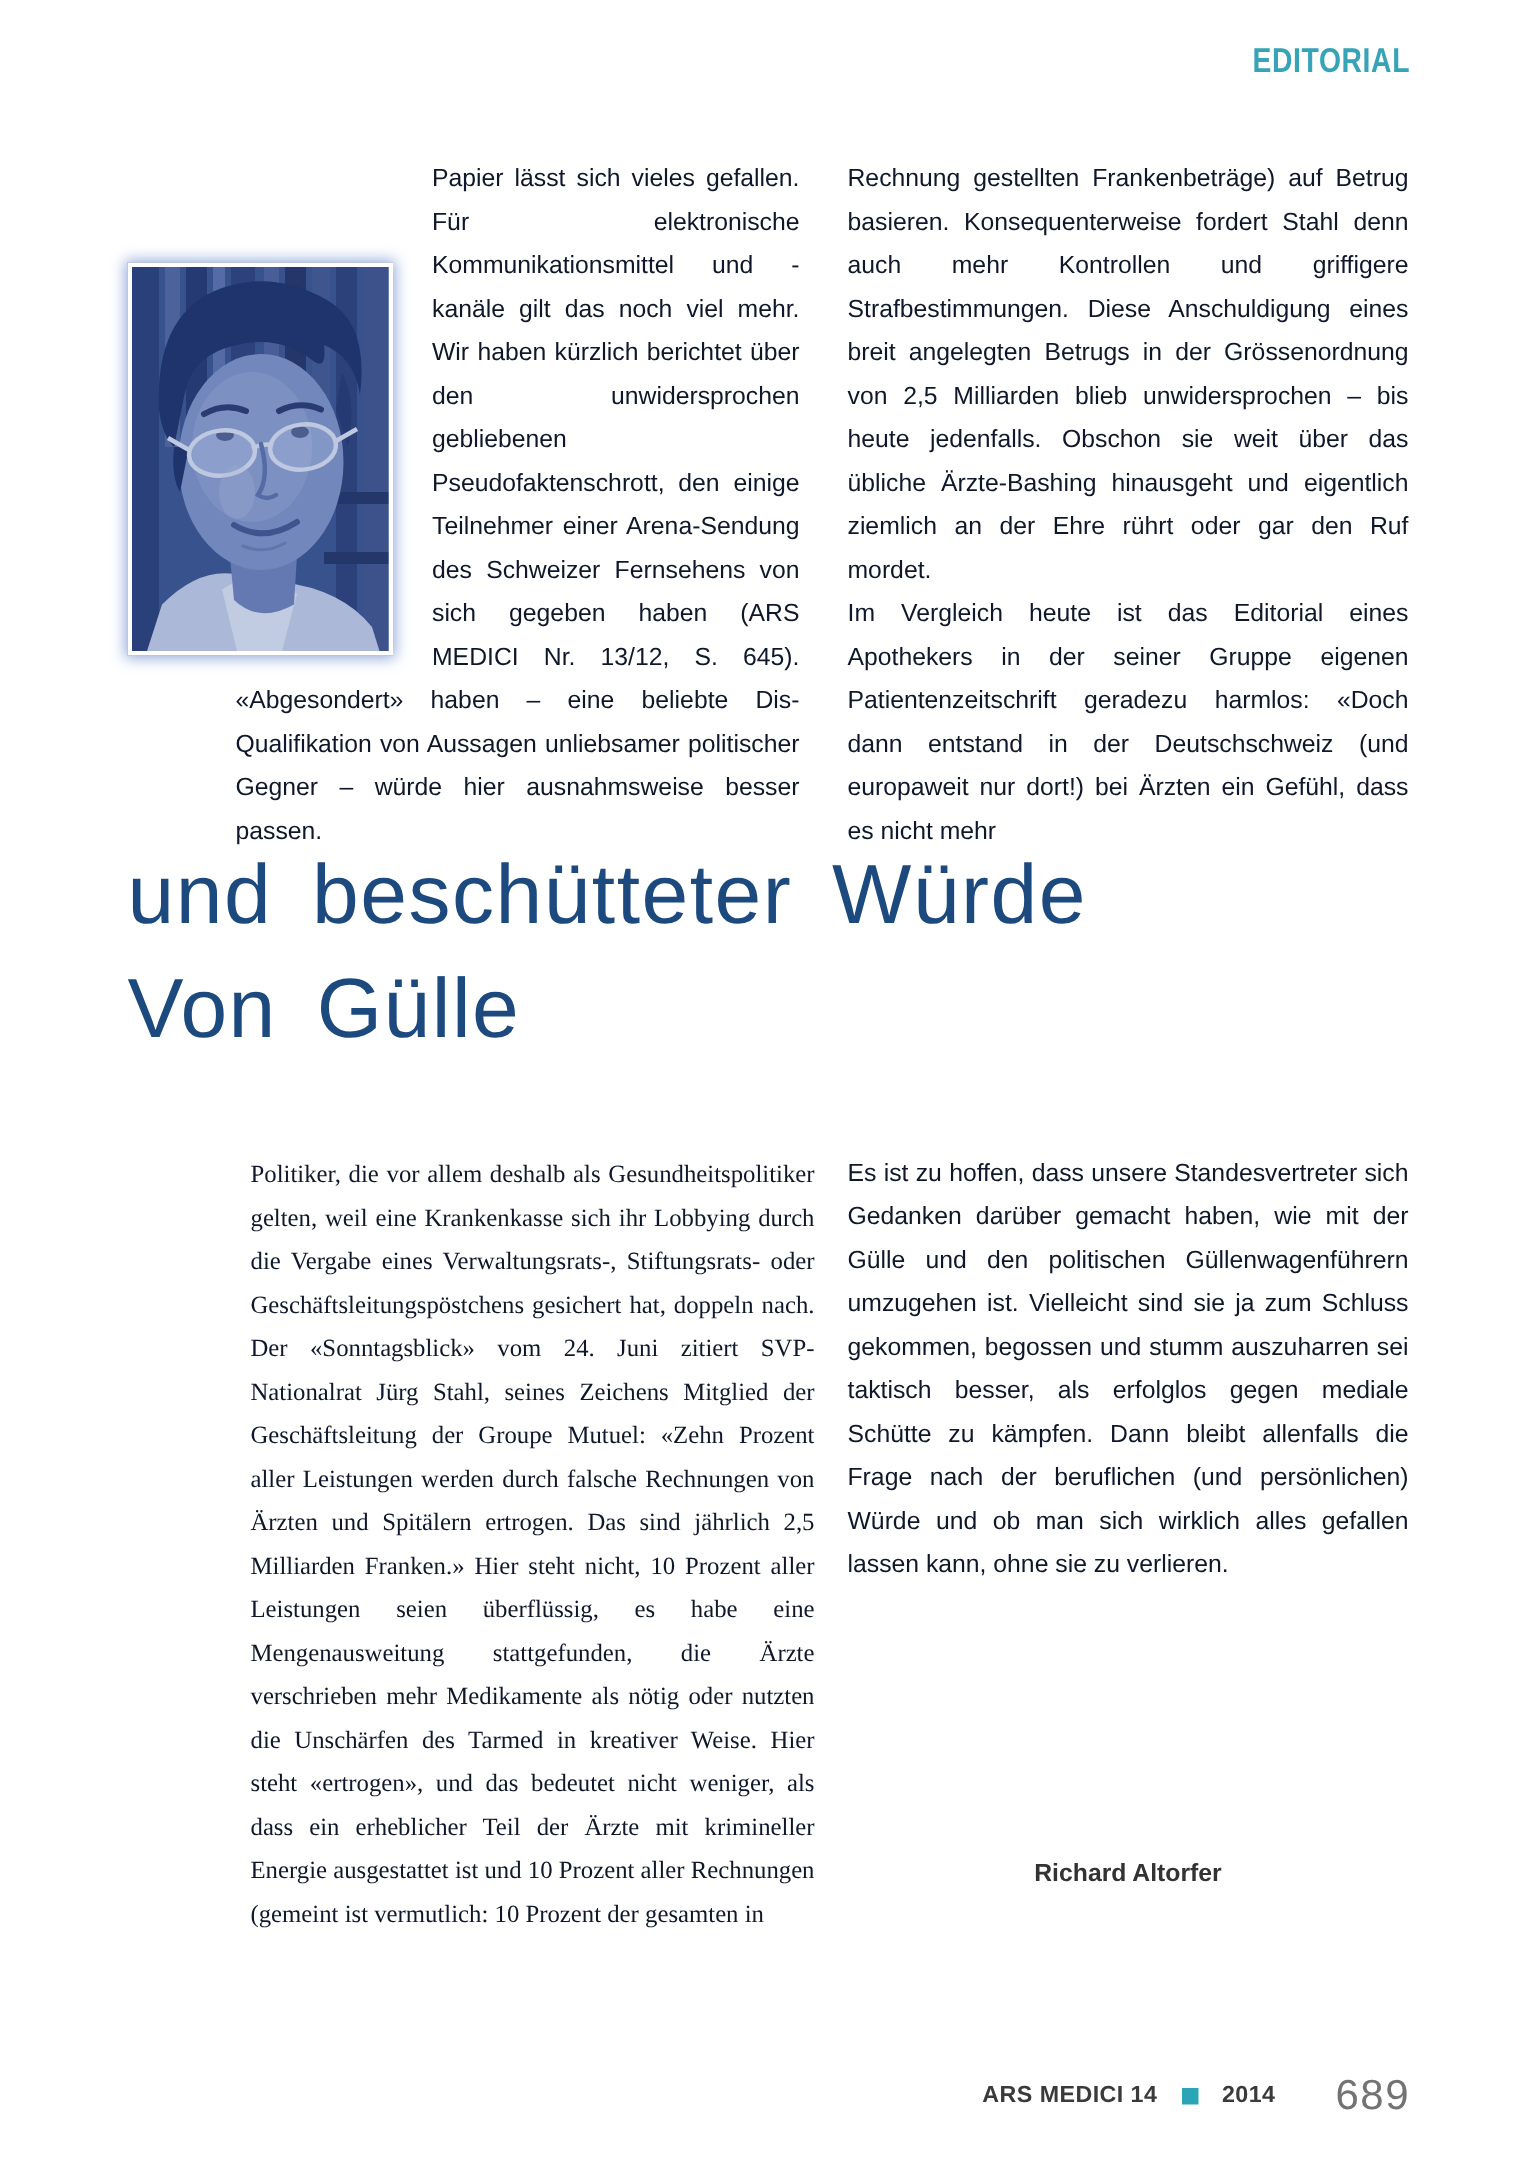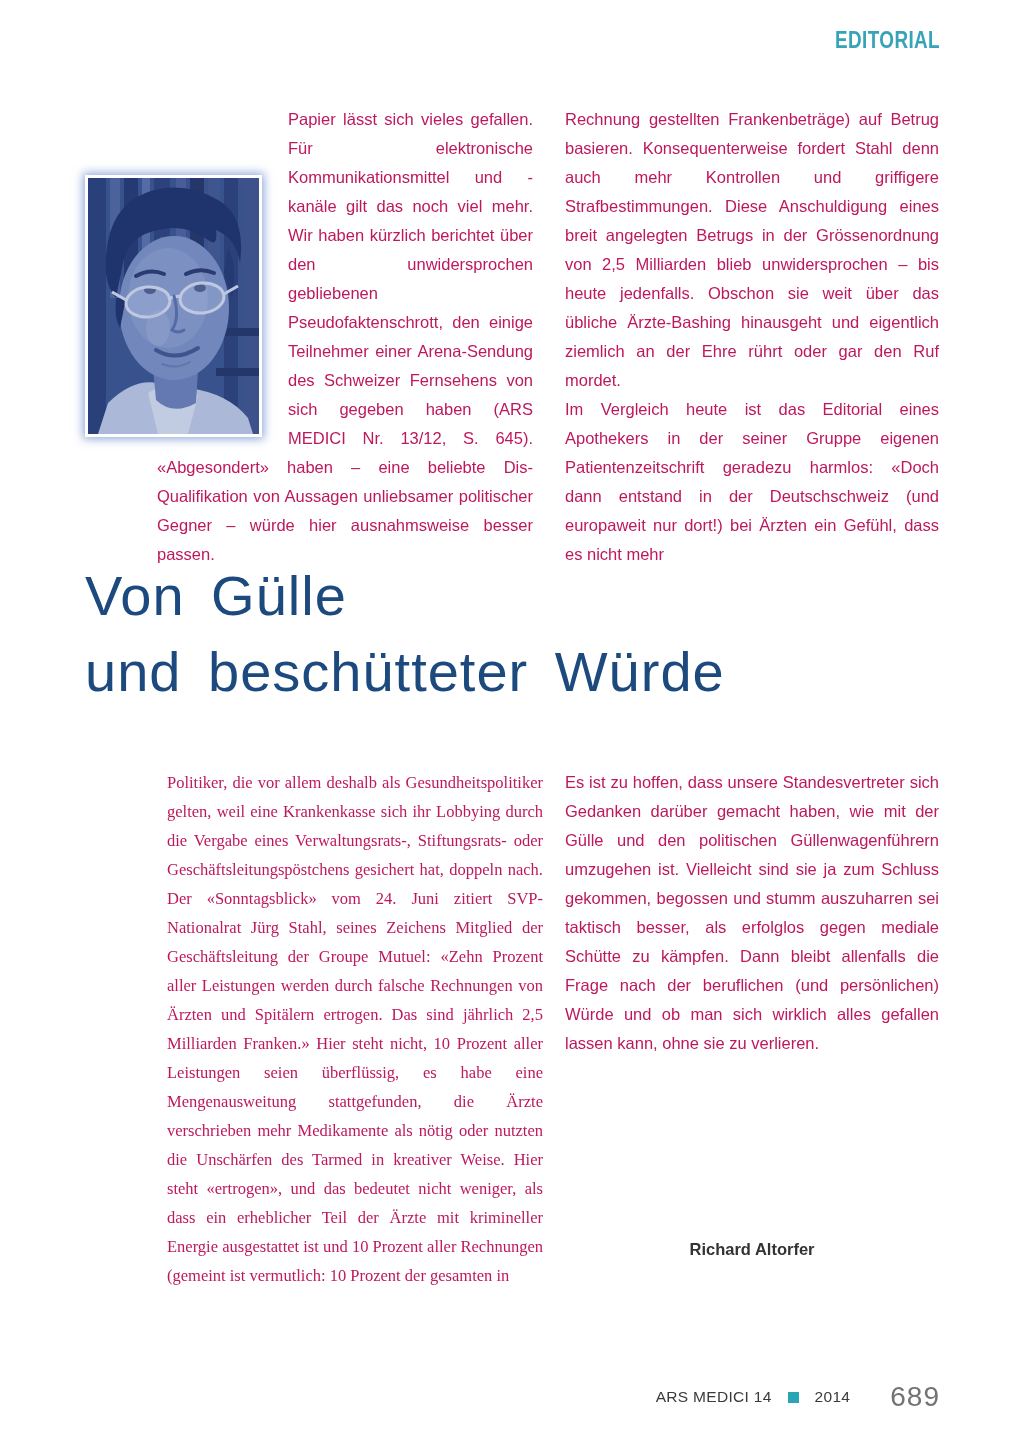--- a/index.html
+++ b/index.html
@@ -15,21 +15,21 @@
     position:absolute;top:27px;right:84px;
     font-size:23px;font-weight:bold;
     color:#36a3b7;
     letter-spacing:0.5px;
     transform:scaleX(0.82);transform-origin:100% 50%;
     white-space:nowrap;
   }
   .col{
     position:absolute;
     font-size:16.5px;line-height:29px;
-    color:#be185d;
+    color:#0f172a;
     text-align:justify;
     hyphens:auto;-webkit-hyphens:auto;
   }
   .col p{margin:0;}
   .intro-left{left:157px;top:105px;width:376px;}
   .intro-right{left:565px;top:105px;width:374px;}
   .body-left{left:167px;top:768px;width:376px;font-family:Liberation Serif, serif;}
   .body-right{left:565px;top:768px;width:374px;}
   .portrait{
     float:left;
@@ -51,21 +51,21 @@
   .author-line{
     position:absolute;left:565px;top:1240px;width:374px;
     text-align:center;
     font-size:16.5px;font-weight:bold;color:#333333;
   }
   .footer{
     position:absolute;top:1381px;right:84px;
     display:flex;align-items:center;gap:40px;
   }
   .footer-journal{
-    font-size:15.5px;font-weight:normal;color:#3a3a3a;
+    font-size:15.5px;font-weight:bold;color:#3a3a3a;
     letter-spacing:0.3px;
     display:flex;align-items:center;gap:16px;
     white-space:nowrap;
     text-align:center;
   }
   .footer-square{
     display:inline-block;width:11px;height:11px;
     background:#2aa5b5;
   }
   .footer-page{
@@ -135,22 +135,22 @@
     </div>
     <p>Papier lässt sich vieles gefallen. Für elektronische Kommunikationsmittel und -kanäle gilt das noch viel mehr. Wir haben kürzlich berichtet über den unwidersprochen gebliebenen Pseudofaktenschrott, den einige Teilnehmer einer Arena-Sendung des Schweizer Fernsehens von sich gegeben haben (ARS MEDICI Nr. 13/12, S. 645). «Abgesondert» haben – eine beliebte Dis-Qualifikation von Aussagen unliebsamer politischer Gegner – würde hier ausnahmsweise besser passen.</p>
   </div>
 
   <div class="col intro-right">
     <p>Rechnung gestellten Frankenbeträge) auf Betrug basieren. Konsequenterweise fordert Stahl denn auch mehr Kontrollen und griffigere Strafbestimmungen. Diese Anschuldigung eines breit angelegten Betrugs in der Grössenordnung von 2,5 Milliarden blieb unwidersprochen – bis heute jedenfalls. Obschon sie weit über das übliche Ärzte-Bashing hinausgeht und eigentlich ziemlich an der Ehre rührt oder gar den Ruf mordet.</p>
     <p>Im Vergleich heute ist das Editorial eines Apothekers in der seiner Gruppe eigenen Patientenzeitschrift geradezu harmlos: «Doch dann entstand in der Deutschschweiz (und europaweit nur dort!) bei Ärzten ein Gefühl, dass es nicht mehr</p>
   </div>
 
   <h1 class="main-title" style="margin:0;">
+    <span style="display:block;">und beschütteter Würde</span>
     <span style="display:block;">Von Gülle</span>
-    <span style="display:block;">und beschütteter Würde</span>
   </h1>
 
   <div class="col body-left">
     <p>Politiker, die vor allem deshalb als Gesundheitspolitiker gelten, weil eine Krankenkasse sich ihr Lobbying durch die Vergabe eines Verwaltungsrats-, Stiftungsrats- oder Geschäftsleitungspöstchens gesichert hat, doppeln nach. Der «Sonntagsblick» vom 24. Juni zitiert SVP-Nationalrat Jürg Stahl, seines Zeichens Mitglied der Geschäftsleitung der Groupe Mutuel: «Zehn Prozent aller Leistungen werden durch falsche Rechnungen von Ärzten und Spitälern ertrogen. Das sind jährlich 2,5 Milliarden Franken.» Hier steht nicht, 10 Prozent aller Leistungen seien überflüssig, es habe eine Mengenausweitung stattgefunden, die Ärzte verschrieben mehr Medikamente als nötig oder nutzten die Unschärfen des Tarmed in kreativer Weise. Hier steht «ertrogen», und das bedeutet nicht weniger, als dass ein erheblicher Teil der Ärzte mit krimineller Energie ausgestattet ist und 10 Prozent aller Rechnungen (gemeint ist vermutlich: 10 Prozent der gesamten in</p>
   </div>
 
   <div class="col body-right">
     <p>Es ist zu hoffen, dass unsere Standesvertreter sich Gedanken darüber gemacht haben, wie mit der Gülle und den politischen Güllenwagenführern umzugehen ist. Vielleicht sind sie ja zum Schluss gekommen, begossen und stumm auszuharren sei taktisch besser, als erfolglos gegen mediale Schütte zu kämpfen. Dann bleibt allenfalls die Frage nach der beruflichen (und persönlichen) Würde und ob man sich wirklich alles gefallen lassen kann, ohne sie zu verlieren.</p>
   </div>
 

